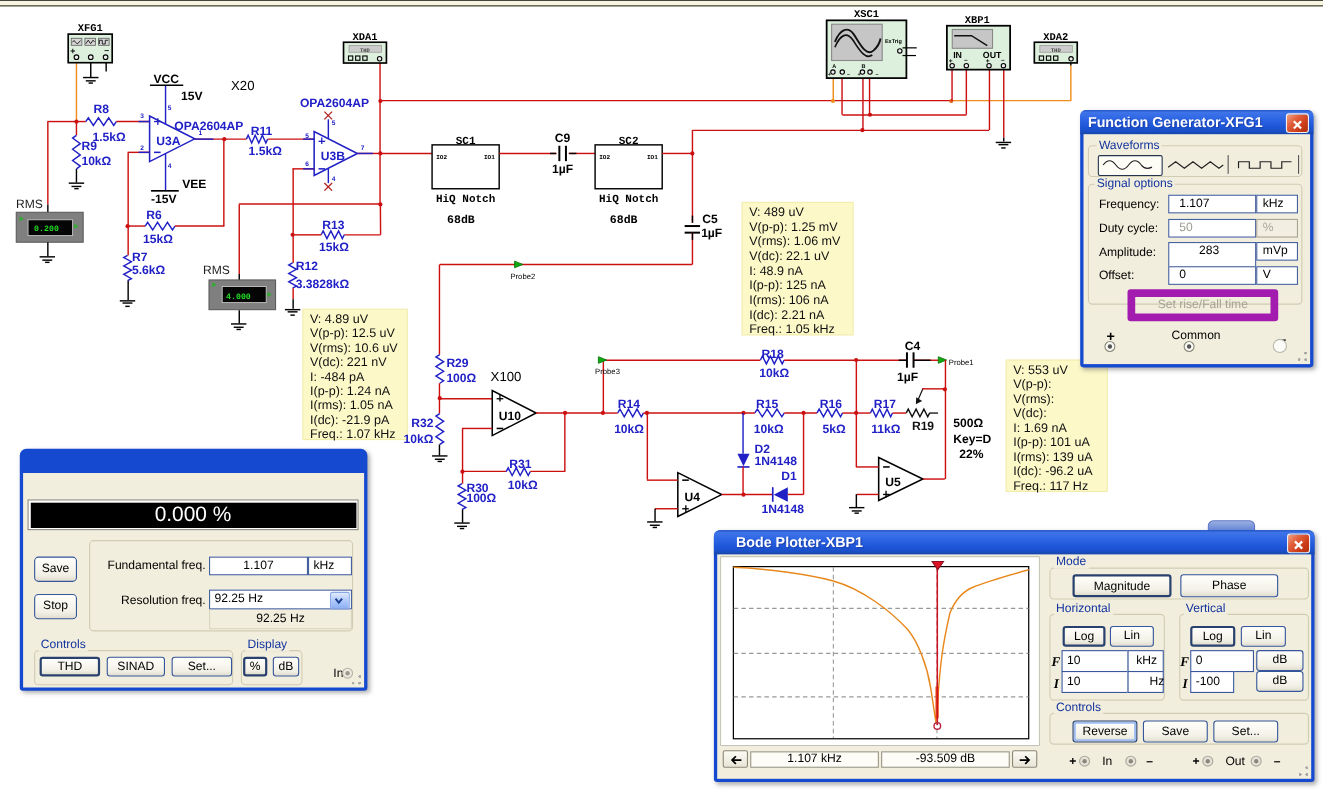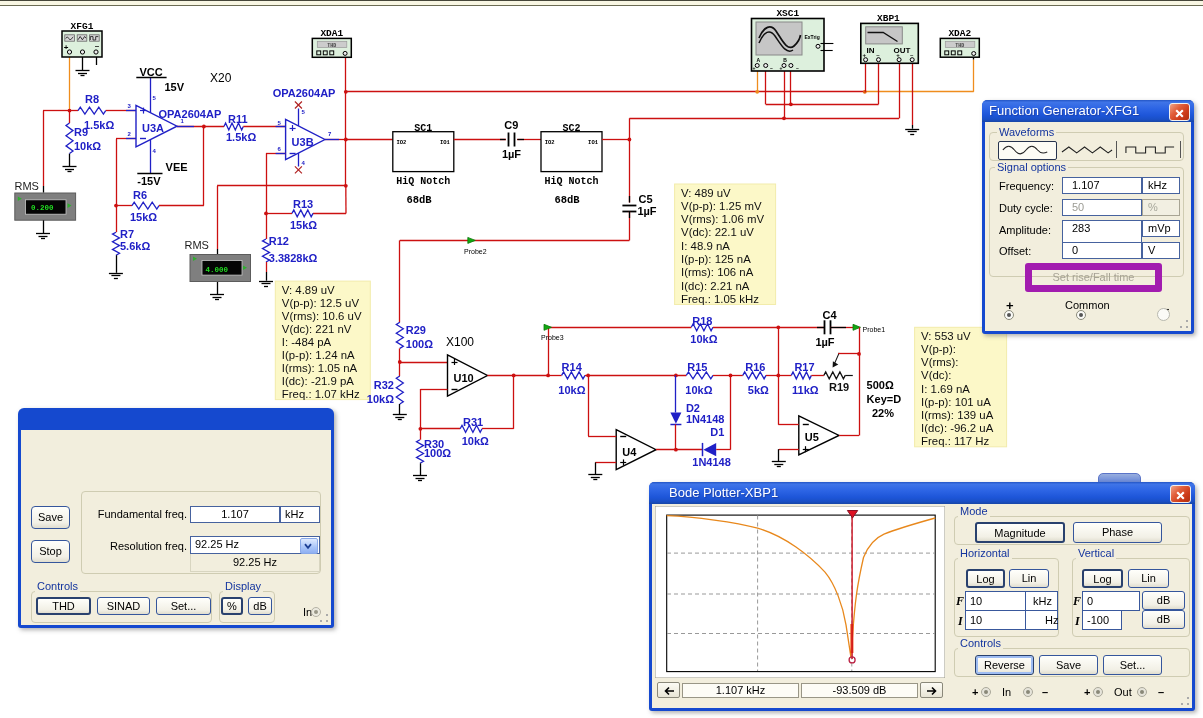--- a/index.html
+++ b/index.html
@@ -1,16 +1,16 @@
 <!DOCTYPE html>
 <html><head><meta charset="utf-8"><style>
 *{margin:0;padding:0}
 body{width:1203px;height:718px;background:#fff;font-family:"Liberation Sans",sans-serif;position:relative;overflow:hidden}
 .win{position:absolute;background:#1549cf;border-radius:6px 6px 3px 3px;box-shadow:2px 2px 4px rgba(100,100,100,.5)}
-.tb{position:absolute;left:0;top:0;right:0;height:22px;border-radius:5px 5px 0 0;color:#fff;font-weight:normal;font-size:13px;line-height:22px;padding-left:8px;text-shadow:1px 1px 1px #1c3fa8;background:linear-gradient(180deg,#2355c4 0%,#3f74e8 10%,#2c64e4 40%,#1d55d8 70%,#1a4fc6 88%,#1846a6 100%)}
+.tb{position:absolute;left:0;top:0;right:0;height:22px;border-radius:5px 5px 0 0;color:#fff;font-weight:bold;font-size:13px;line-height:22px;padding-left:8px;text-shadow:1px 1px 1px #1c3fa8;background:linear-gradient(180deg,#2355c4 0%,#3f74e8 10%,#2c64e4 40%,#1d55d8 70%,#1a4fc6 88%,#1846a6 100%)}
 .xb{position:absolute;right:4px;top:3px;width:21px;height:18px;border:1px solid #f0f0f0;border-radius:3px;background:linear-gradient(135deg,#f0a488 0%,#e2603c 35%,#cc3a18 70%,#b03010 100%);text-align:center;box-sizing:border-box}
 .bd{position:absolute;left:3px;top:22px;right:3px;bottom:3px;background:#f2eedd;font-size:11px}
 .grp{position:absolute;border:1px solid #cfccb2;border-radius:4px;box-sizing:border-box}
 .glb{position:absolute;font-size:11px;color:#13349e;background:#f2eedd;padding:0 2px;line-height:12px}
 .lb{position:absolute;font-size:11px;color:#000;line-height:12px}
 .btn{position:absolute;border:1px solid #35569c;border-radius:3px;background:linear-gradient(#fffffb,#f2f0e6 75%,#e0ddcf);font-size:11px;color:#000;text-align:center;box-sizing:border-box}
 .btn.sel{border:2px solid #29416e}
 .btn.foc{border:1px solid #29416e;box-shadow:inset 0 0 0 2px #9ebcf2}
 .fld{position:absolute;border:1px solid #46629e;background:#fff;font-size:11px;box-sizing:border-box;line-height:15px}
 .cell{position:absolute;height:20px;border:1px solid #39589c;background:#fff;font-size:11px;box-sizing:border-box;line-height:18px;padding-left:4px}
@@ -456,41 +456,44 @@
   <div class="grp" style="left:4px;top:45px;width:195px;height:110px"></div>
   <div class="glb" style="left:10px;top:39px">Signal options</div>
   <div class="lb" style="left:14px;top:58px">Frequency:</div>
   <div class="lb" style="left:14px;top:80px">Duty cycle:</div>
   <div class="lb" style="left:14px;top:102px">Amplitude:</div>
   <div class="lb" style="left:14px;top:123px">Offset:</div>
   <div class="fld" style="left:77px;top:55px;width:80px;height:17px;padding-left:9px">1.107</div>
   <div class="fld" style="left:157px;top:55px;width:38px;height:17px;padding-left:5px">kHz</div>
   <div class="fld" style="left:77px;top:77px;width:80px;height:17px;padding-left:9px;color:#9c9c94">50</div>
   <div class="fld" style="left:157px;top:77px;width:38px;height:17px;padding-left:5px;color:#a8a89c;background:#f2efe2;border-color:#a8a494">%</div>
-  <div class="fld" style="left:77px;top:98px;width:80px;height:30px;padding-left:9px">283</div>
+  <div class="fld" style="left:77px;top:98px;width:80px;height:30px;padding-left:27px">283</div>
   <div class="fld" style="left:157px;top:98px;width:38px;height:17px;padding-left:5px">mVp</div>
   <div class="fld" style="left:77px;top:120px;width:80px;height:17px;padding-left:9px">0</div>
   <div class="fld" style="left:157px;top:120px;width:38px;height:17px;padding-left:5px">V</div>
   <div style="position:absolute;left:40px;top:141px;width:123px;height:15px;border:7px solid #a21caf;border-radius:3px;color:#a6a294;font-size:11px;text-align:center;line-height:14px">Set rise/Fall time</div>
   <div class="lb" style="left:21px;top:178px;font-weight:bold;font-size:13px">+</div>
   <div class="lb" style="left:80px;top:177px">Common</div>
   <div class="lb" style="left:177px;top:181px;font-weight:bold;font-size:13px">–</div>
   <div style="position:absolute;left:19px;top:187.5px;width:10px;height:10px;border-radius:50%;border:1px solid #8a8a7a;background:#fbfbf7;box-sizing:border-box">
         <div style="position:absolute;left:2px;top:2px;width:4px;height:4px;border-radius:50%;background:#555"></div>
       </div>
       <div style="position:absolute;left:91px;top:187.5px;width:10px;height:10px;border-radius:50%;border:1px solid #8a8a7a;background:#fbfbf7;box-sizing:border-box">
         <div style="position:absolute;left:2px;top:2px;width:4px;height:4px;border-radius:50%;background:#555"></div>
       </div>
       <div style="position:absolute;left:172.3px;top:186.0px;width:13.0px;height:13.0px;border-radius:50%;border:1px solid #b8b8ae;background:#fbfbf7;box-sizing:border-box"></div>
   <div style="position:absolute;right:2px;bottom:2px;width:10px;height:10px;background:radial-gradient(circle at 8px 2px,#aaa 1.2px,transparent 1.4px),radial-gradient(circle at 8px 8px,#aaa 1.2px,transparent 1.4px),radial-gradient(circle at 2px 8px,#aaa 1.2px,transparent 1.4px)"></div>
  </div>
 </div>
 
 <div class="win" style="left:18px;top:408px;width:316px;height:220px">
  <div class="bd">
+  <div style="position:absolute;left:4px;top:24px;width:301px;height:28px;background:#fff;border:1px solid #8a887c;box-sizing:border-box">
+    <div style="position:absolute;left:1.5px;top:1.5px;right:1.5px;bottom:1.5px;background:#000;color:#fff;font-size:19px;text-align:center;line-height:24px">0.000 %</div>
+  </div>
   <div class="grp" style="left:60px;top:61px;width:240px;height:83px"></div>
   <div class="btn" style="left:10px;top:76px;width:39px;height:23px;line-height:21px;border-width:1.5px;border-radius:4px">Save</div>
   <div class="btn" style="left:10px;top:110px;width:39px;height:23px;line-height:21px;border-width:1.5px;border-radius:4px">Stop</div>
   <div class="lb" style="left:70px;top:78px;width:96px;text-align:right">Fundamental freq.</div>
   <div class="fld" style="left:169px;top:76px;width:90px;height:17px;text-align:center">1.107</div>
   <div class="fld" style="left:259px;top:76px;width:40px;height:17px;padding-left:4px">kHz</div>
   <div class="lb" style="left:70px;top:110px;width:96px;text-align:right">Resolution freq.</div>
   <div class="fld" style="left:169px;top:106px;width:130px;height:18px;padding-left:4px">92.25 Hz
     <div style="position:absolute;right:1px;top:1px;width:16px;height:14px;border-radius:2px;border:1px solid #88a8e8;background:linear-gradient(#dfeafe,#a8c4f8 60%,#8fb0f2);"><svg viewBox="0 0 8 8" width="8" height="8" style="margin:3px 0 0 3px">
             <path d="M1,2.2 L4,5.8 L7,2.2" stroke="#1c3f94" stroke-width="1.8" fill="none"></path>

